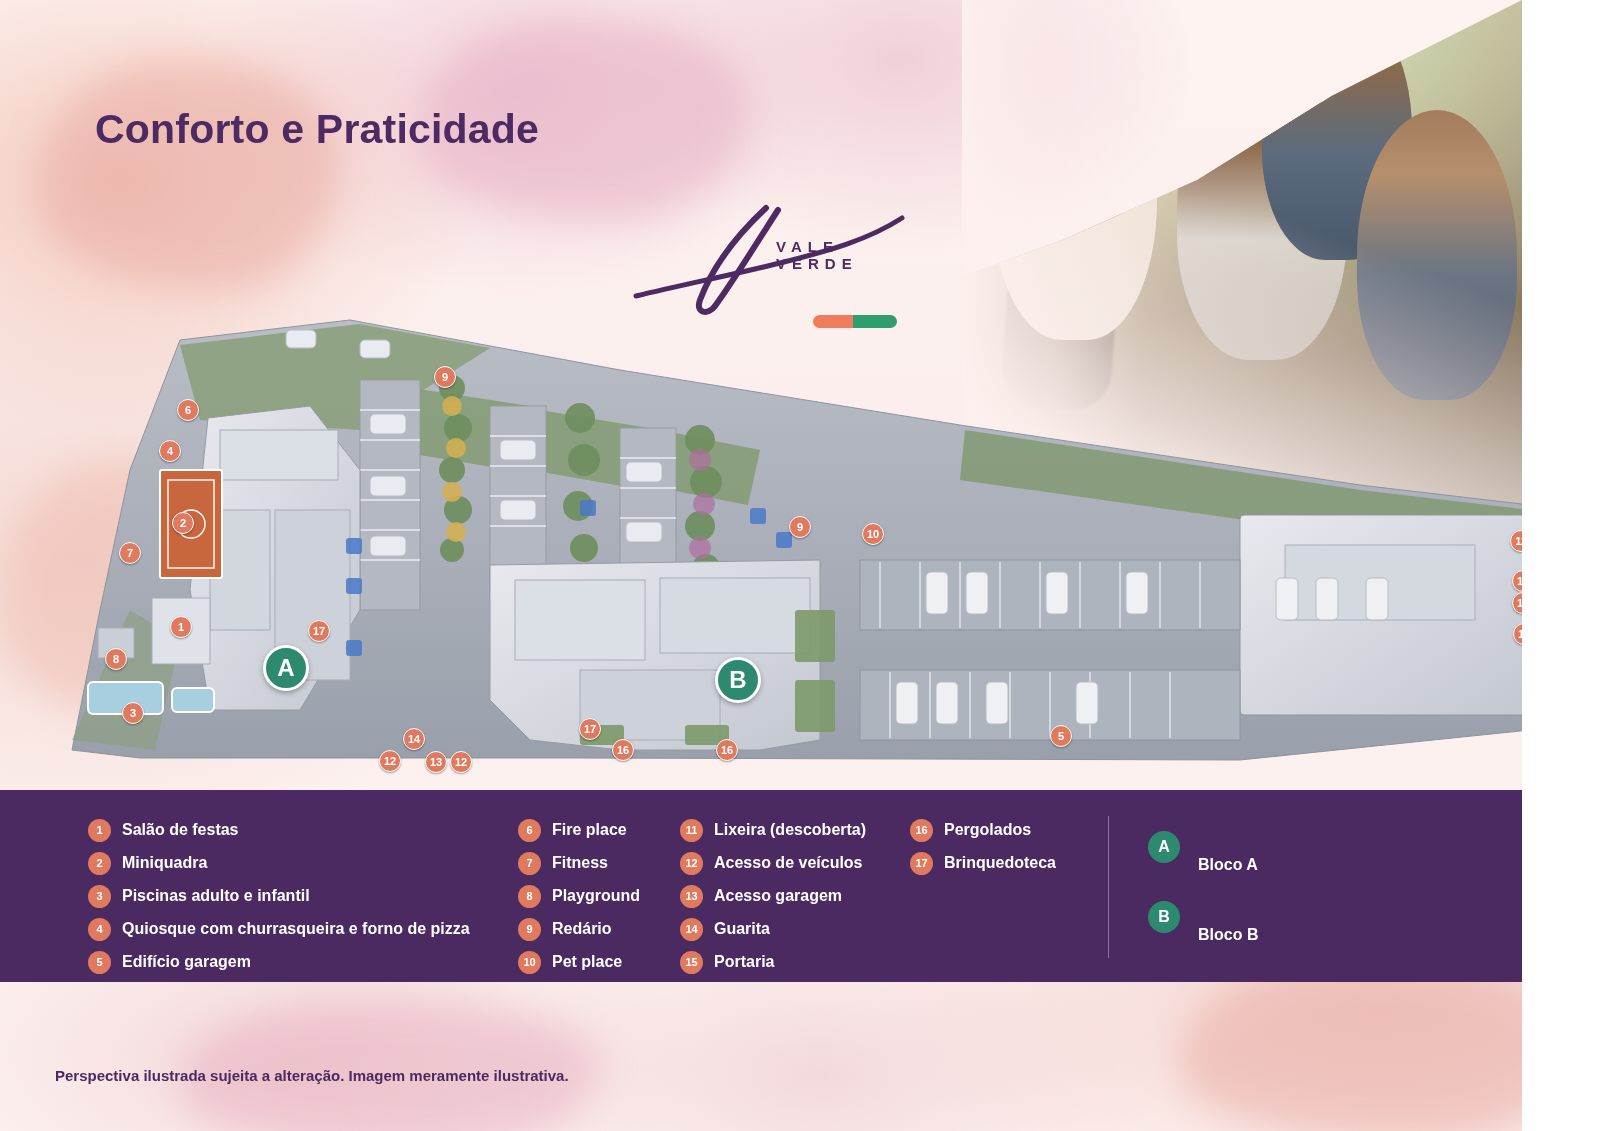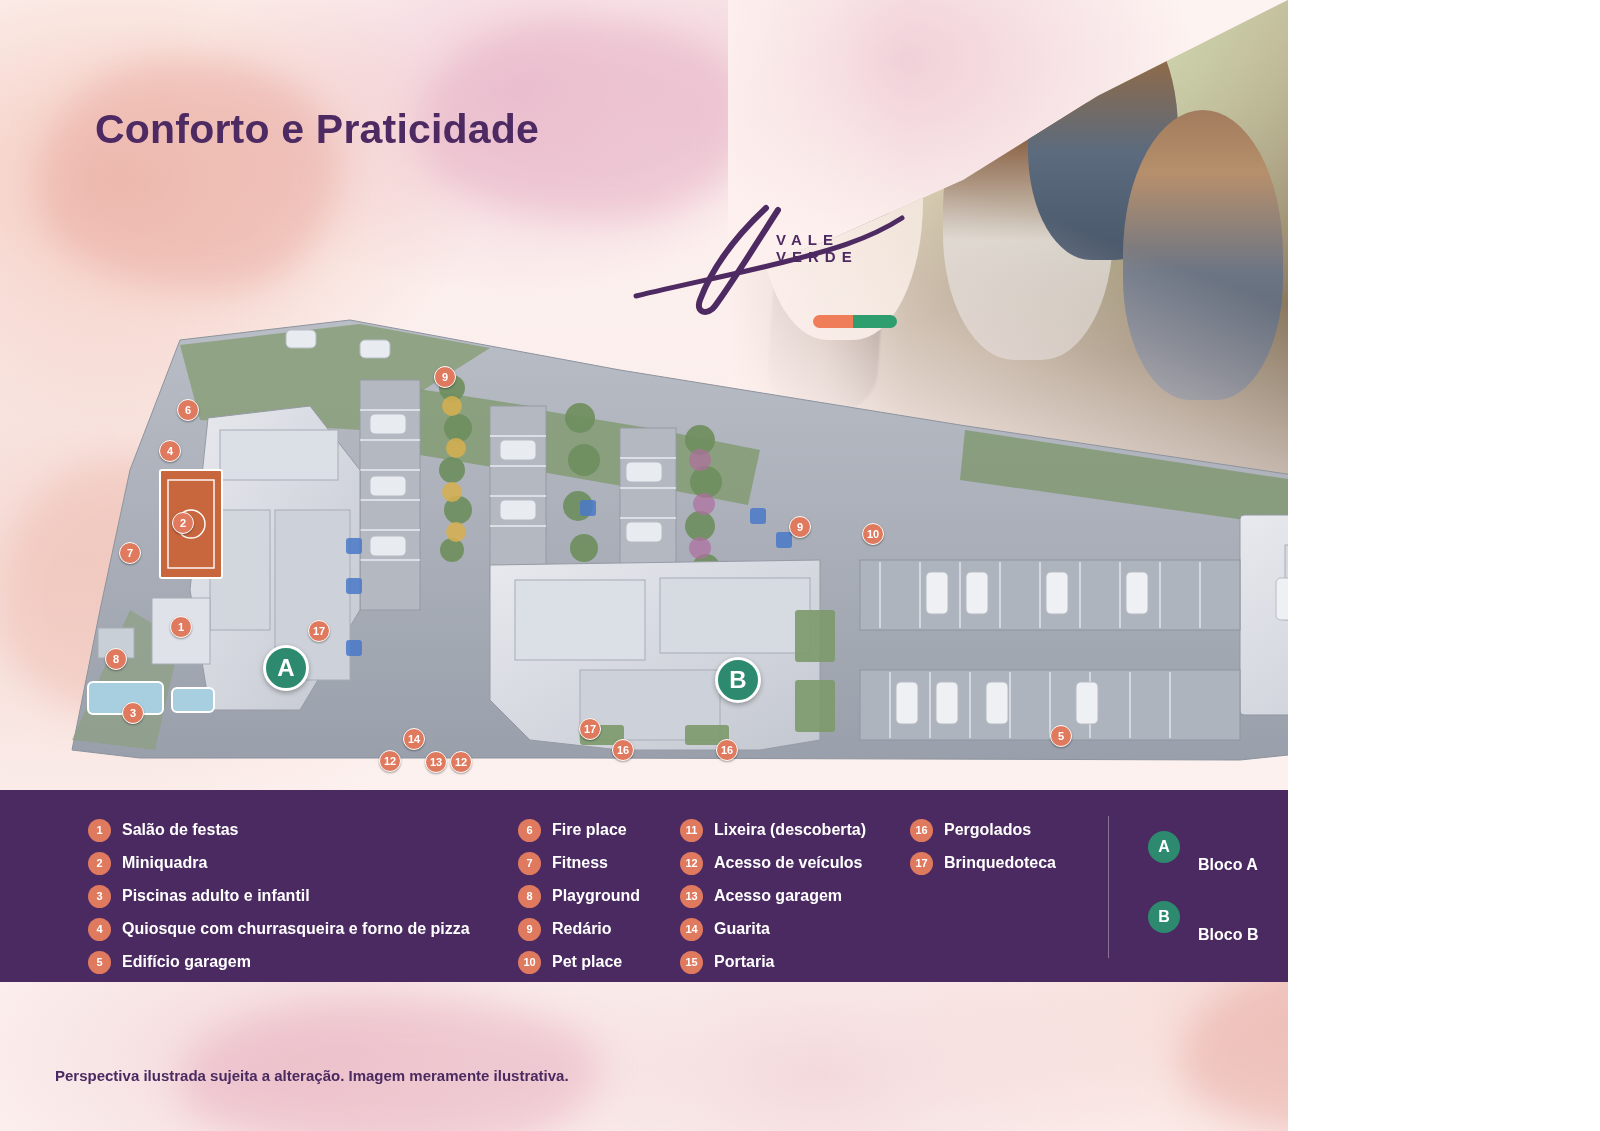--- a/index.html
+++ b/index.html
@@ -8,21 +8,21 @@
   }
   body {
     width: 1600px;
     height: 1131px;
     font-family: "Liberation Sans", sans-serif;
     background: #ffffff;
     overflow: hidden;
   }
   .page {
     position: relative;
-    width: 1288px;
+    width: 1522px;
     height: 1131px;
     overflow: hidden;
     background: #c4b5fd;
   }
 
   
   .bg-wash {
     position: absolute;
     inset: 0;
     background:
@@ -101,21 +101,21 @@
   .logo {
     position: absolute;
     left: 608px;
     top: 180px;
     width: 310px;
     height: 165px;
   }
   .logo-vv {
     position: absolute;
     left: 168px;
-    top: 51px;
+    top: 58px;
     font-size: 15px;
     letter-spacing: 6px;
     color: #4e2a63;
     font-weight: 600;
   }
   .logo-script {
     position: absolute;
     left: 60px;
     top: 48px;
     font-family: "DejaVu Serif", serif;

